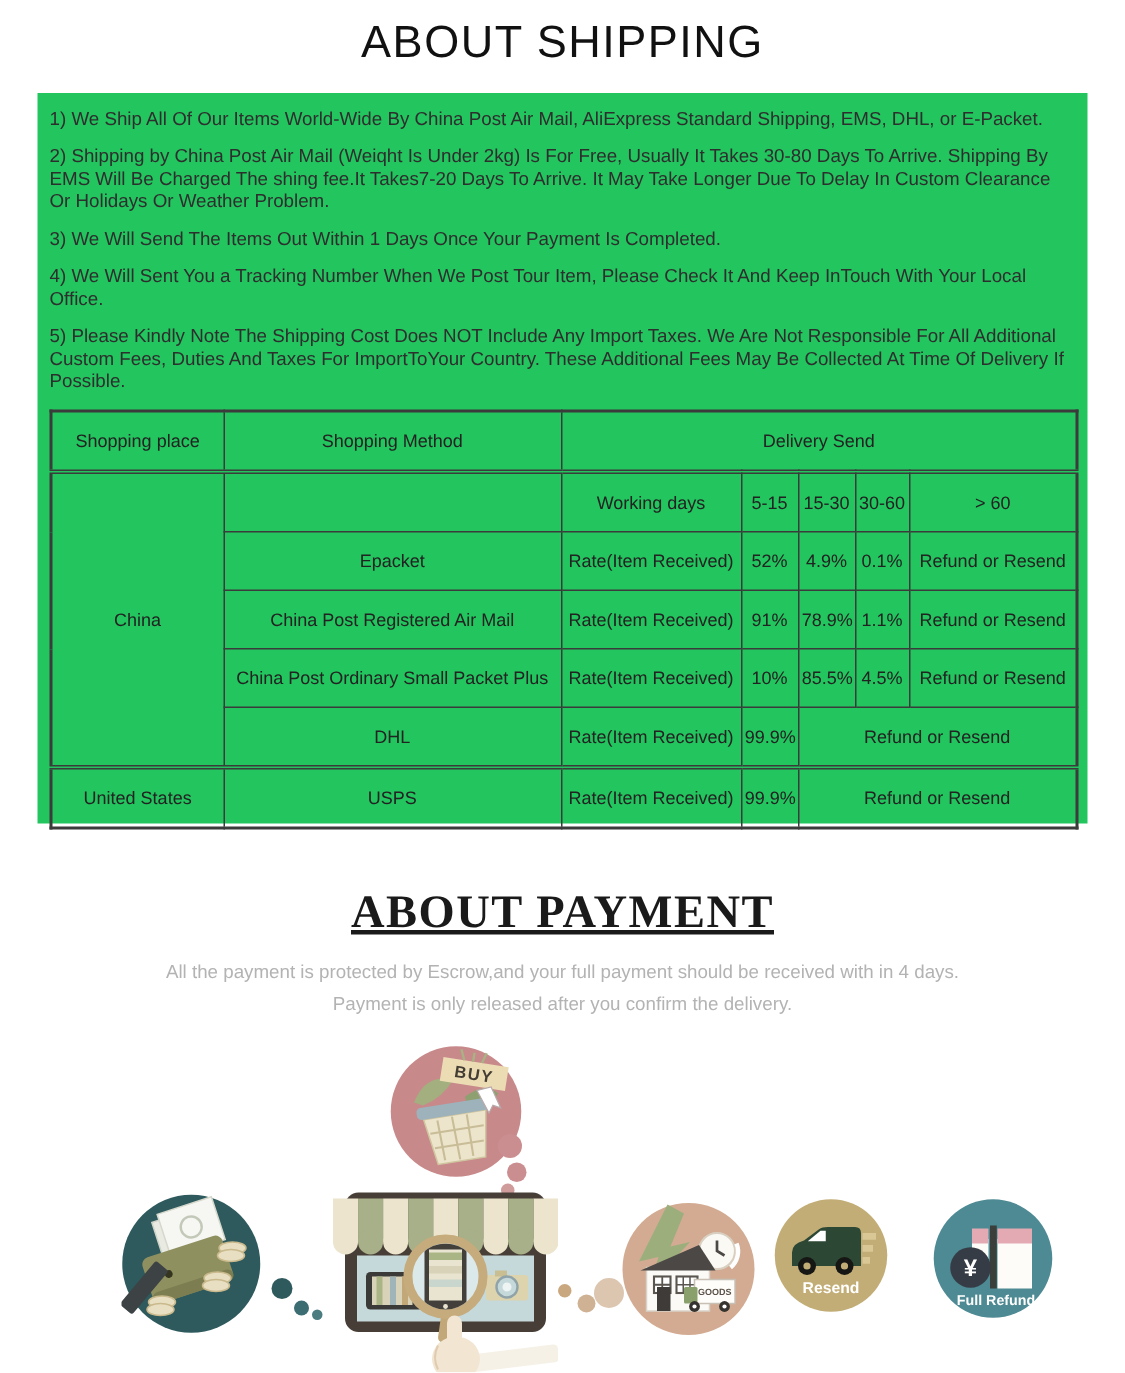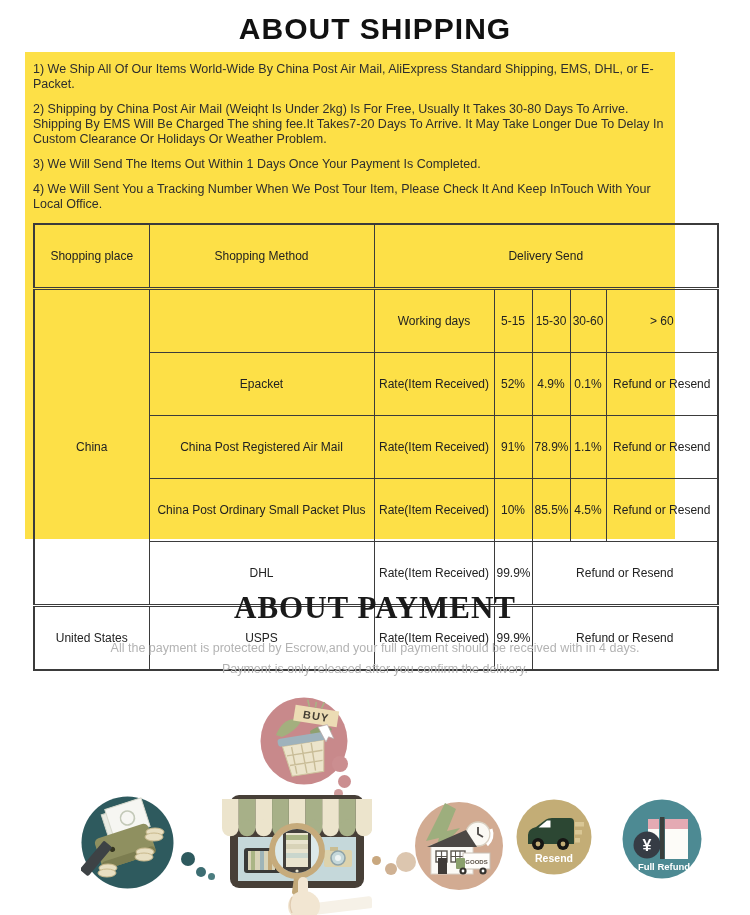--- a/index.html
+++ b/index.html
@@ -1,56 +1,57 @@
 <!DOCTYPE html>
 <html><head>
 <meta charset="utf-8">
 <style>
   html,body{margin:0;padding:0;background:#fff;}
   #page{position:relative;width:750px;height:915px;background:#ffffff;overflow:hidden;
         font-family:"Liberation Sans",sans-serif;}
 
   
   .ship-title{position:absolute;top:12px;left:0;width:750px;text-align:center;
-    font-size:30px;font-weight:bold;color:#111;letter-spacing:1px;}
-  .panel{position:absolute;top:52px;left:25px;width:650px;height:487px;
-    background:#fde047;box-sizing:border-box;padding:10px 8px 0 8px;}
+    font-size:30px;font-weight:normal;color:#111;letter-spacing:1px;}
+  .panel{position:absolute;top:62px;left:25px;width:700px;height:487px;
+    background:#22c55e;box-sizing:border-box;padding:10px 8px 0 8px;}
   .panel p{margin:0 0 10px 0;font-size:12.5px;line-height:15px;color:#2e2e2e;}
 
   table.ship{border-collapse:collapse;width:684px;margin-top:11px;
     font-size:12px;color:#222;table-layout:fixed;}
   table.ship{border:2px solid #3b3b3b;}
   table.ship th,table.ship td{border:1px solid #3b3b3b;text-align:center;
-    height:30px;padding:16px 2px;font-weight:normal;white-space:nowrap;overflow:hidden;}
+    height:30px;padding:4px 2px;font-weight:normal;white-space:nowrap;overflow:hidden;}
   table.ship tr.hdr th{border-bottom:3px double #3b3b3b;}
   table.ship tr.us td{border-top:3px double #3b3b3b;}
 
   
   .pay-title{position:absolute;top:590px;left:0;width:750px;text-align:center;
     font-family:"Liberation Serif",serif;font-weight:bold;font-size:31px;color:#1a1a1a;
-    letter-spacing:1px;}
+    letter-spacing:1px;text-decoration:underline;}
   .pay-sub{position:absolute;top:638px;left:0;width:750px;text-align:center;
     font-size:12.5px;line-height:21px;color:#b3b3b3;}
 
   
   .art{position:absolute;}
   .dot{position:absolute;border-radius:50%;}
 </style>
 </head>
 <body>
 
 <div id="page">
 
   <div class="ship-title">ABOUT SHIPPING</div>
 
   <div class="panel">
     <p>1) We Ship All Of Our Items World-Wide By China Post Air Mail, AliExpress Standard Shipping, EMS, DHL, or E-Packet.</p>
     <p>2) Shipping by China Post Air Mail (Weiqht Is Under 2kg) Is For Free, Usually It Takes 30-80 Days To Arrive. Shipping By EMS Will Be Charged The shing fee.It Takes7-20 Days To Arrive. It May Take Longer Due To Delay In Custom Clearance Or Holidays Or Weather Problem.</p>
     <p>3) We Will Send The Items Out Within 1 Days Once Your Payment Is Completed.</p>
     <p>4) We Will Sent You a Tracking Number When We Post Tour Item, Please Check It And Keep InTouch With Your Local Office.</p>
+    <p>5) Please Kindly Note The Shipping Cost Does NOT Include Any Import Taxes. We Are Not Responsible For All Additional Custom Fees, Duties And Taxes For ImportToYour Country. These Additional Fees May Be Collected At Time Of Delivery If Possible.</p>
 
     <table class="ship">
       <colgroup>
         <col style="width:115px">
           <col style="width:225px">
           <col style="width:120px">
         <col style="width:38px">
           <col style="width:38px">
           <col style="width:36px">
           <col style="width:112px">

